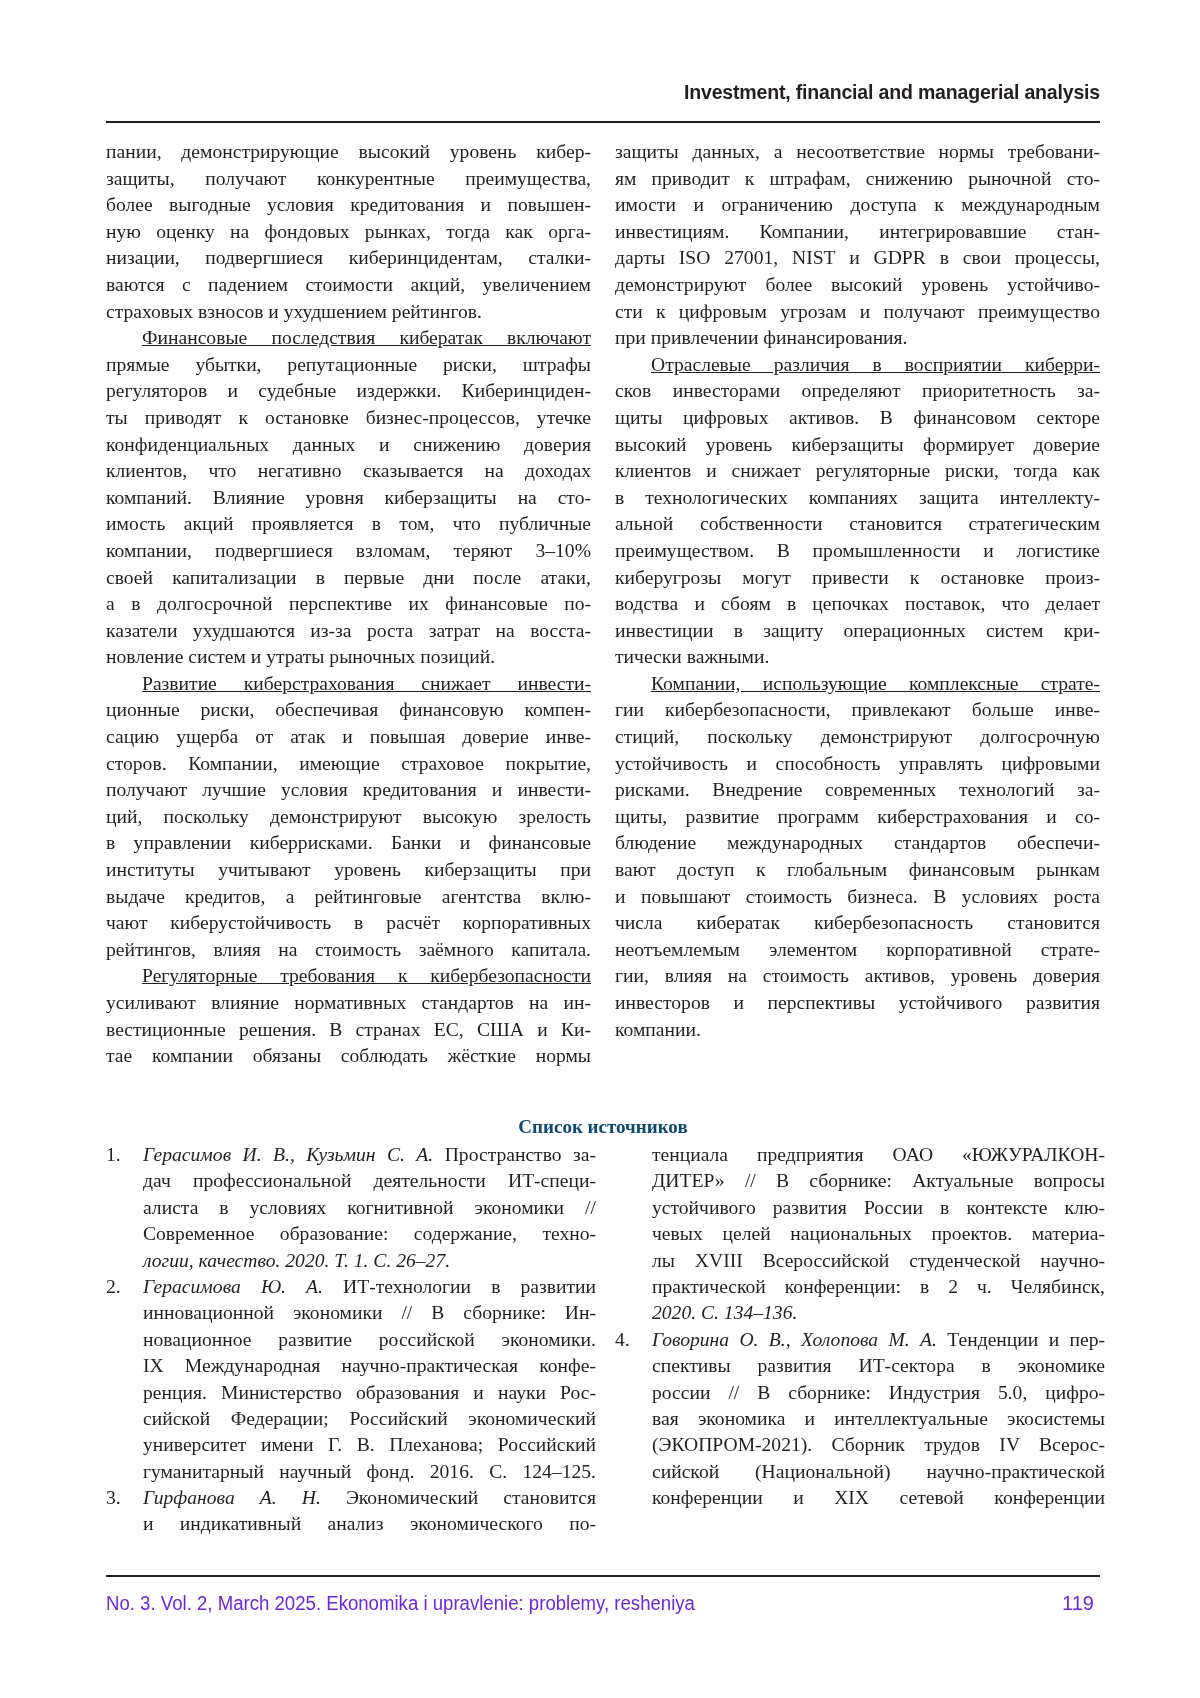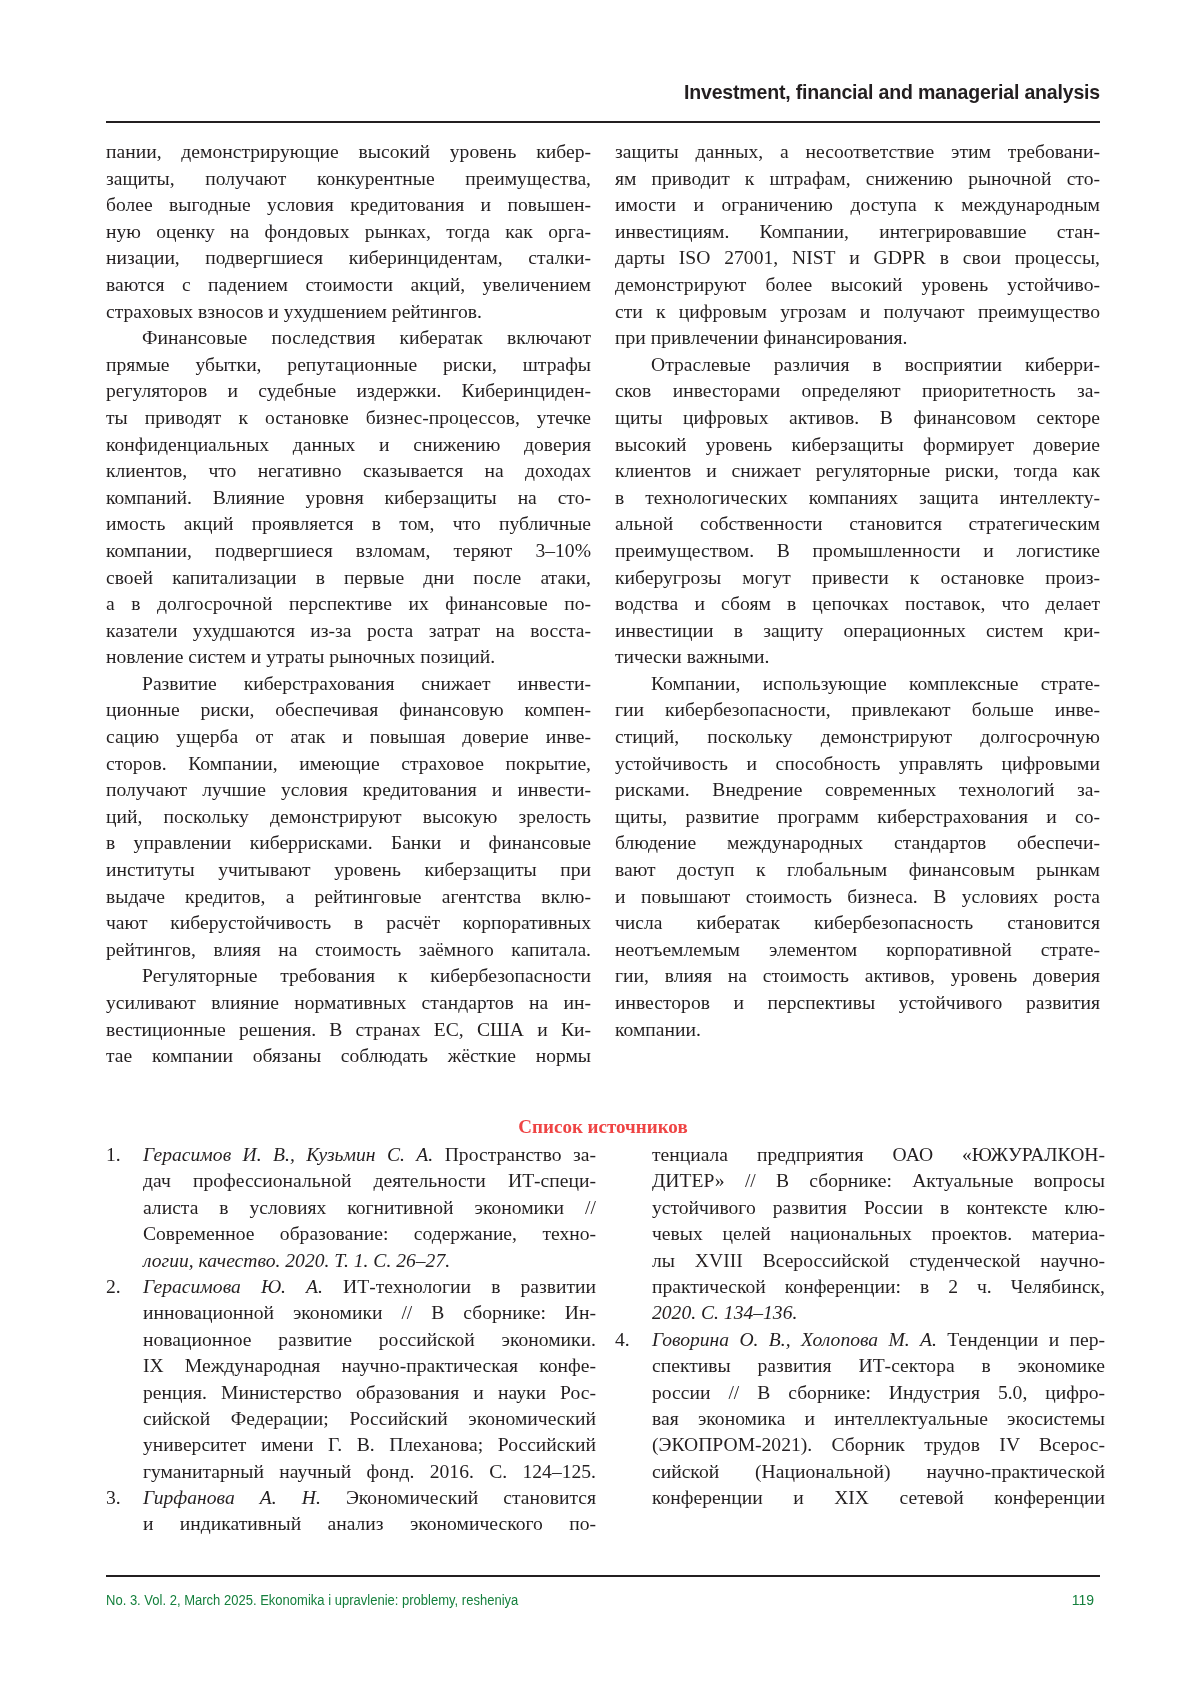--- a/index.html
+++ b/index.html
@@ -18,41 +18,41 @@
 
     .col {
       position: absolute; top: 139px; width: 485px;
       font-family: "Liberation Serif", serif; font-size: 19.6px; line-height: 26.6px;
       color: #231f20;
     }
     .col.left { left: 106px; }
     .col.right { left: 615px; }
     .ln { display: block; white-space: nowrap; text-align: justify; text-align-last: justify; height: 26.6px; overflow: visible; }
     .ln.last { text-align-last: left; }
-    .ln.indent { padding-left: 36px; }
+    .ln.indent { padding-left: 36px; text-decoration: underline; }
 
     .refs-title {
       position: absolute; left: 106px; top: 1116px; width: 994px; text-align: center;
-      font-family: "Liberation Serif", serif; font-weight: bold; font-size: 19px; color: #ef4444;
+      font-family: "Liberation Serif", serif; font-weight: bold; font-size: 19px; color: #0c4a6e;
     }
     .refcol {
       position: absolute; top: 1142px; width: 490px;
       font-family: "Liberation Serif", serif; font-size: 19.6px; line-height: 26.4px; color: #231f20;
     }
     .refcol.left { left: 106px; }
     .refcol.right { left: 615px; }
     .ref { position: relative; padding-left: 37px; }
     .ref .num { position: absolute; left: 0; top: 0; }
     .ref .rl { display: block; white-space: nowrap; text-align: justify; text-align-last: justify; height: 26.4px; }
     .ref .rl.last { text-align-last: left; font-style: italic; }
     .ref i { font-style: italic; }
 
     .footer {
       position: absolute; left: 106px; top: 1592px; width: 994px; height: 30px;
-      font-family: "Liberation Sans", sans-serif; font-size: 14px; color: #15803d;
+      font-family: "Liberation Sans", sans-serif; font-size: 20px; color: #6d28d9;
     }
     .footer .journal { position: absolute; left: 0; top: 0; transform: scaleX(0.93); transform-origin: left center; white-space: nowrap; }
     .footer .pagenum { position: absolute; right: 6px; top: 0; }
   </style>
 </head>
 <body>
 
 <div class="page">
 
   <div class="running-head">Investment, financial and managerial analysis</div>
@@ -89,21 +89,21 @@
       <span class="ln">институты учитывают уровень киберзащиты при</span>
       <span class="ln">выдаче кредитов, а рейтинговые агентства вклю-</span>
       <span class="ln">чают киберустойчивость в расчёт корпоративных</span>
       <span class="ln">рейтингов, влияя на стоимость заёмного капитала.</span>
       <span class="ln indent">Регуляторные требования к кибербезопасности</span>
       <span class="ln">усиливают влияние нормативных стандартов на ин-</span>
       <span class="ln">вестиционные решения. В странах ЕС, США и Ки-</span>
       <span class="ln">тае компании обязаны соблюдать жёсткие нормы</span>
     </div>
   <div class="col right" id="col-right">
-      <span class="ln">защиты данных, а несоответствие этим требовани-</span>
+      <span class="ln">защиты данных, а несоответствие нормы требовани-</span>
       <span class="ln">ям приводит к штрафам, снижению рыночной сто-</span>
       <span class="ln">имости и ограничению доступа к международным</span>
       <span class="ln">инвестициям. Компании, интегрировавшие стан-</span>
       <span class="ln">дарты ISO 27001, NIST и GDPR в свои процессы,</span>
       <span class="ln">демонстрируют более высокий уровень устойчиво-</span>
       <span class="ln">сти к цифровым угрозам и получают преимущество</span>
       <span class="ln last">при привлечении финансирования.</span>
       <span class="ln indent">Отраслевые различия в восприятии киберри-</span>
       <span class="ln">сков инвесторами определяют приоритетность за-</span>
       <span class="ln">щиты цифровых активов. В финансовом секторе</span>

